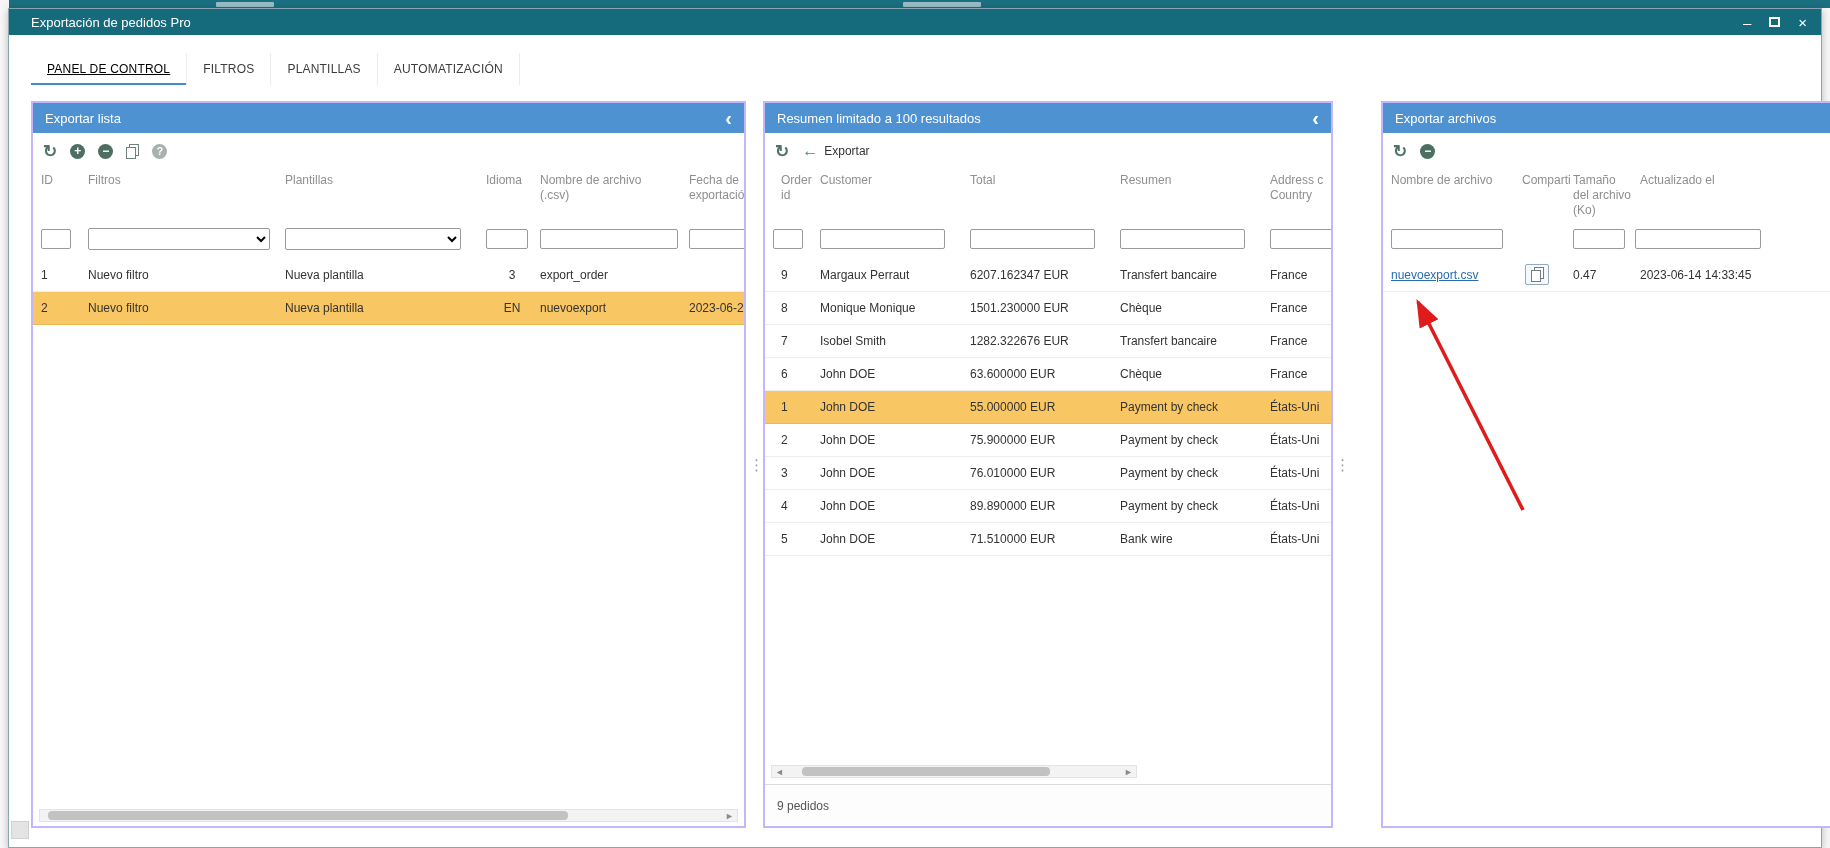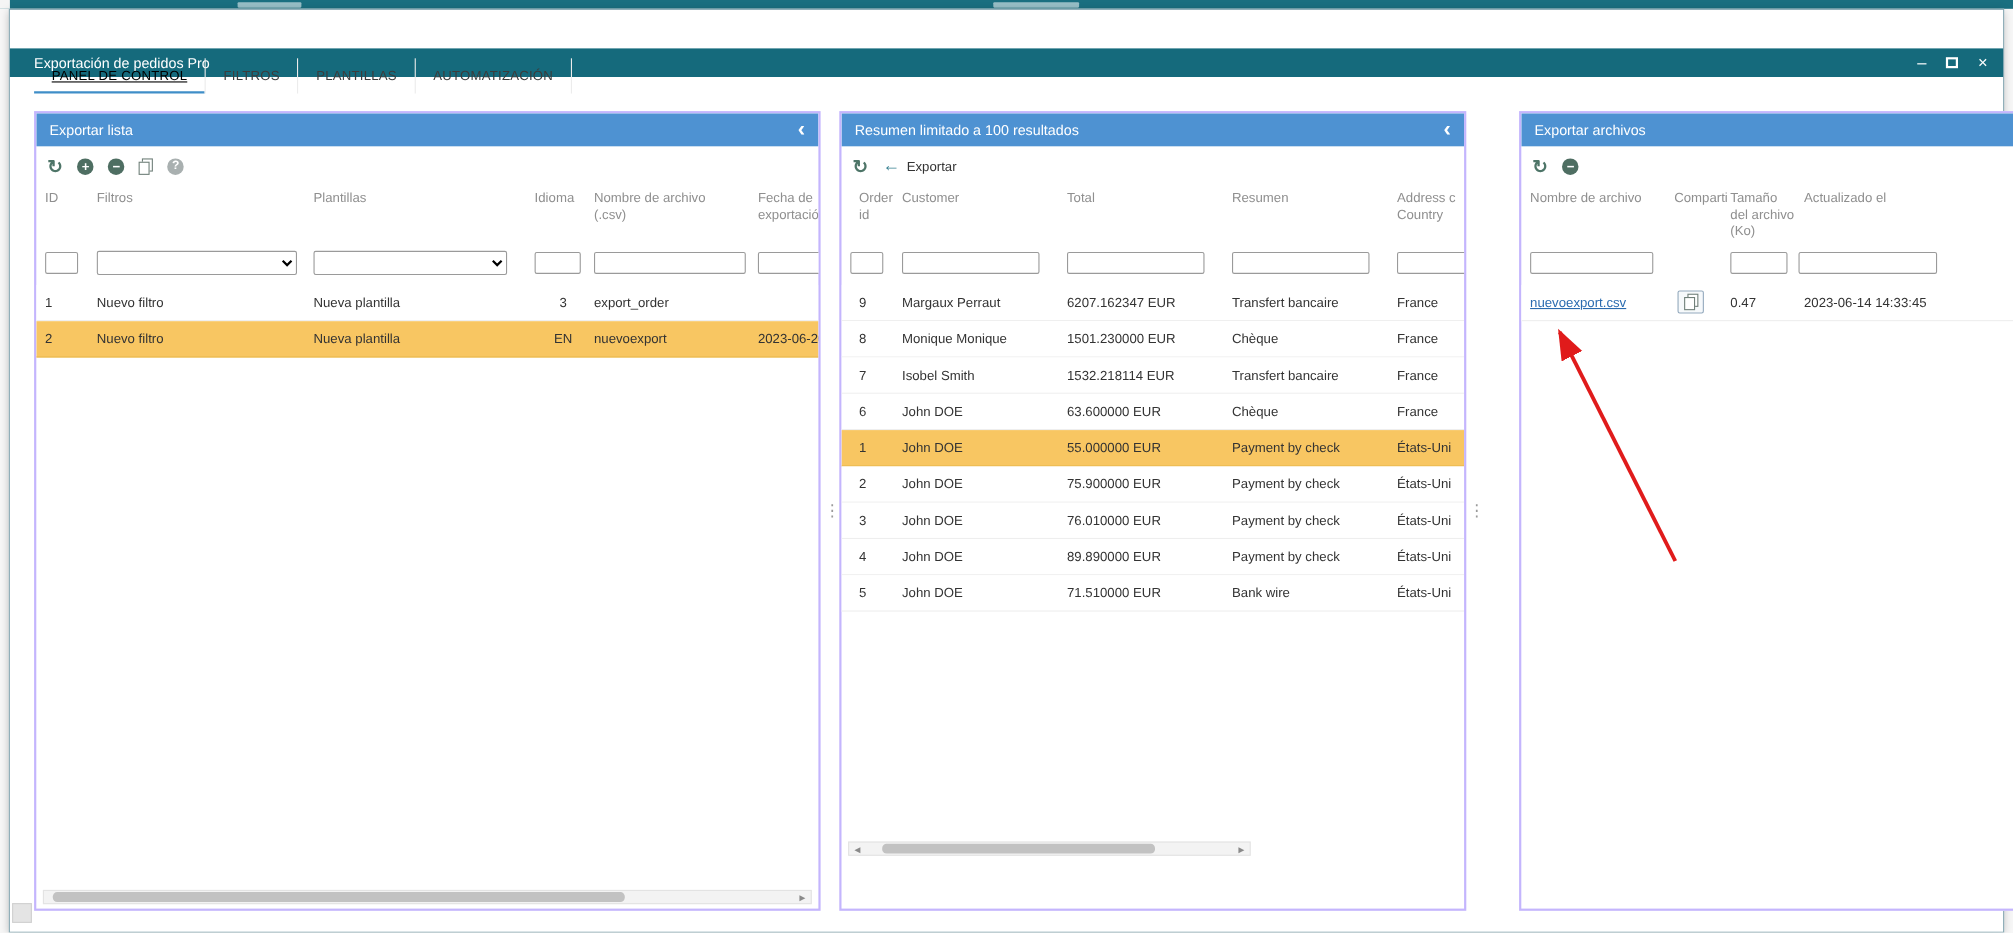--- a/index.html
+++ b/index.html
@@ -9,21 +9,21 @@
   .screen { position:relative; width:1830px; height:848px; background:#f7f7f7; overflow:hidden; }
 
   
   .desktop-strip { position:absolute; top:0; left:0; right:0; height:8px; background:#1a6f80; overflow:hidden; }
   .frag { position:absolute; top:2px; height:5px; background:rgba(255,255,255,.55); border-radius:1px; }
   .corner-white { position:absolute; left:0; top:0; width:9px; height:8px; background:#f5f5f5; }
 
   
   .modal { position:absolute; left:8px; top:8px; width:1814px; height:840px; background:#fff;
            border:1px solid #86a7b2; box-shadow:0 2px 8px rgba(0,0,0,.25); }
-  .titlebar { height:26px; background:#156a7c; display:flex; align-items:center; padding:0 14px 0 22px; color:#fff;margin-top:35px; }
+  .titlebar { height:26px; background:#156a7c; display:flex; align-items:center; padding:0 14px 0 22px; color:#fff; }
   .wtitle { font-size:13px; }
   .wctrls { margin-left:auto; display:flex; align-items:center; gap:18px; }
   .wbtn { color:#fff; font-size:15px; line-height:1; display:flex; align-items:center; }
   .maxbox { display:inline-block; width:11px; height:10px; border:2px solid #fff; }
 
   
   .tabs { position:absolute; left:22px; top:44px; display:flex; height:32px; }
   .tab { display:flex; align-items:center; padding:0 16px; font-size:12px; color:#3c3c3c; border-right:1px solid #ececec; letter-spacing:.2px; }
   .tab.active { color:#000000; box-shadow: inset 0 -2px 0 #3f8ec8; text-decoration: underline; }
 
@@ -231,21 +231,21 @@
         <div class="row">
           <span class="cell c1">8</span>
           <span class="cell c2">Monique Monique</span>
           <span class="cell c3">1501.230000 EUR</span>
           <span class="cell c4">Chèque</span>
           <span class="cell c5">France</span>
         </div>
         <div class="row">
           <span class="cell c1">7</span>
           <span class="cell c2">Isobel Smith</span>
-          <span class="cell c3">1532.218114 EUR</span>
+          <span class="cell c3">1282.322676 EUR</span>
           <span class="cell c4">Transfert bancaire</span>
           <span class="cell c5">France</span>
         </div>
         <div class="row">
           <span class="cell c1">6</span>
           <span class="cell c2">John DOE</span>
           <span class="cell c3">63.600000 EUR</span>
           <span class="cell c4">Chèque</span>
           <span class="cell c5">France</span>
         </div>
@@ -285,20 +285,23 @@
           <span class="cell c5">États-Uni</span>
         </div>
       </div>
 
       <div class="hscroll">
         <span class="sarrow left">◄</span>
         <span class="thumb" style="left:30px;width:248px"></span>
         <span class="sarrow right">►</span>
       </div>
 
+      <div class="p2-footer">
+        <span>9 pedidos</span>
+      </div>
     </div>
 
     <div class="panel p3">
       <div class="phead">
         <span>Exportar archivos</span>
         <span class="chev">›</span>
       </div>
 
       <div class="toolbar">
         <span class="ico-refresh">↻</span>

